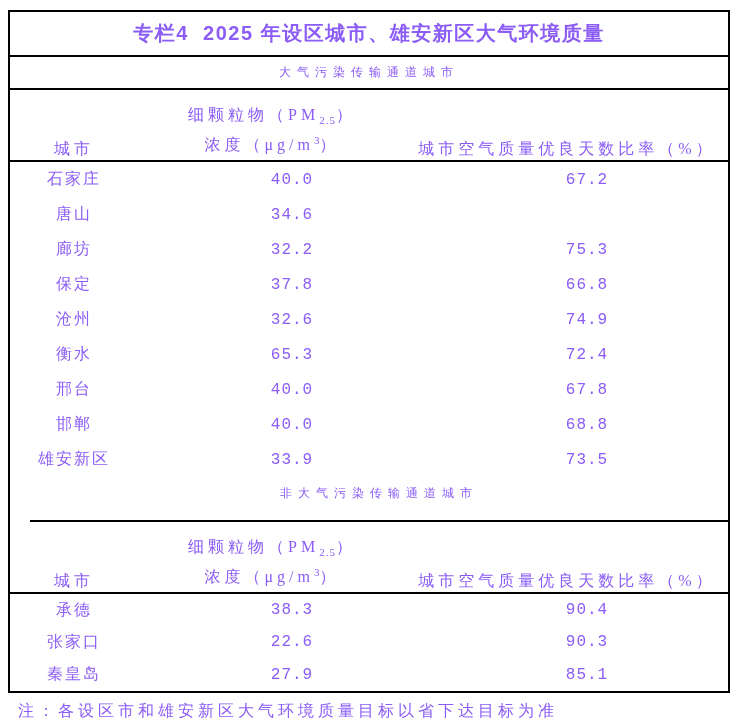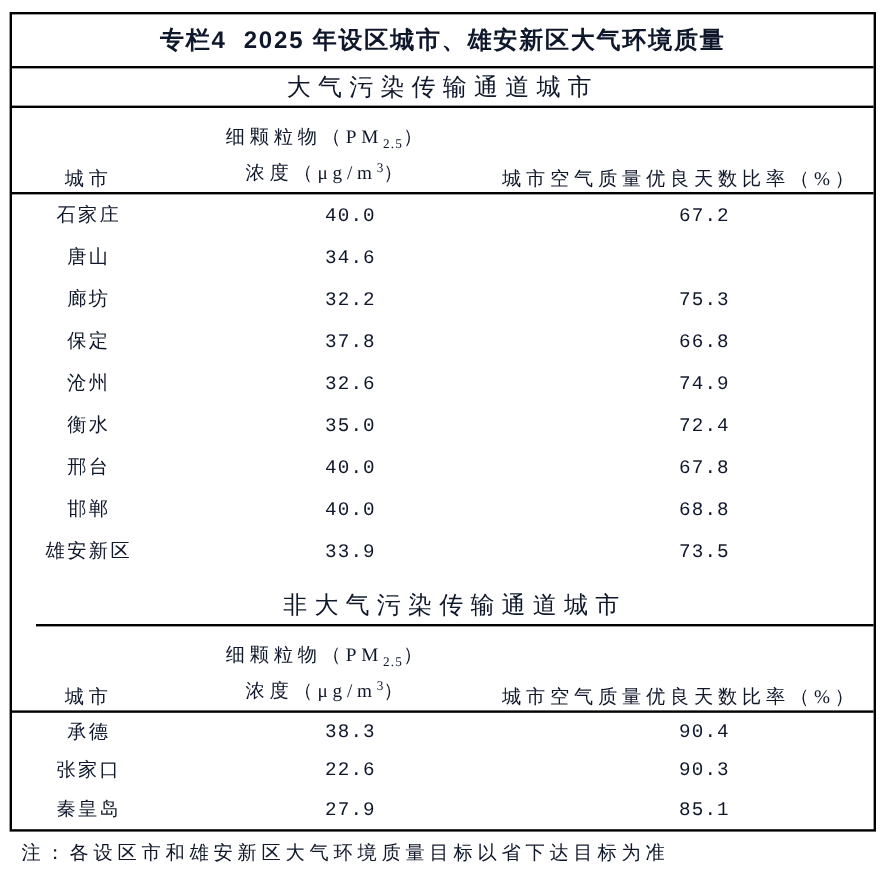--- a/index.html
+++ b/index.html
@@ -1,21 +1,21 @@
 <!DOCTYPE html>
 <html><head>
 <meta charset="utf-8">
 <style>
   html, body { margin: 0; padding: 0; background: #ffffff; }
   .page {
     position: relative;
     width: 744px;
     height: 727px;
     background: #ffffff;
-    color: #0f172a;
+    color: #8b5cf6;
     font-family: "Liberation Serif", "DejaVu Serif", serif;
     overflow: hidden;
   }
   .tbl {
     position: absolute;
     left: 8px;
     top: 10px;
     width: 722px;
     height: 683px;
     box-sizing: border-box;
@@ -33,27 +33,27 @@
     font-weight: bold;
     font-size: 20px;
     letter-spacing: 1.5px;
     white-space: pre;
   }
   .row-section {
     height: 33px;
     border-bottom: 2px solid #000000;
     align-items: center;
     justify-content: center;
-    font-size: 20px;
+    font-size: 12px;
     letter-spacing: 6px;
   }
   .row-section.second {
     height: 45px;
     align-items: flex-end;
-    padding-bottom: 2px;
+    padding-bottom: 18px;
     margin-left: 20px;
   }
   .row-header {
     height: 72px;
     border-bottom: 2px solid #000000;
     align-items: flex-end;
     font-size: 16px;
     letter-spacing: 4px;
   }
   .c1 { width: 128px; text-align: center; }
@@ -130,21 +130,21 @@
         <div class="c2 num">37.8</div>
         <div class="c3 num">66.8</div>
       </div>
       <div class="drow">
         <div class="c1">沧州</div>
         <div class="c2 num">32.6</div>
         <div class="c3 num">74.9</div>
       </div>
       <div class="drow">
         <div class="c1">衡水</div>
-        <div class="c2 num">35.0</div>
+        <div class="c2 num">65.3</div>
         <div class="c3 num">72.4</div>
       </div>
       <div class="drow">
         <div class="c1">邢台</div>
         <div class="c2 num">40.0</div>
         <div class="c3 num">67.8</div>
       </div>
       <div class="drow">
         <div class="c1">邯郸</div>
         <div class="c2 num">40.0</div>

